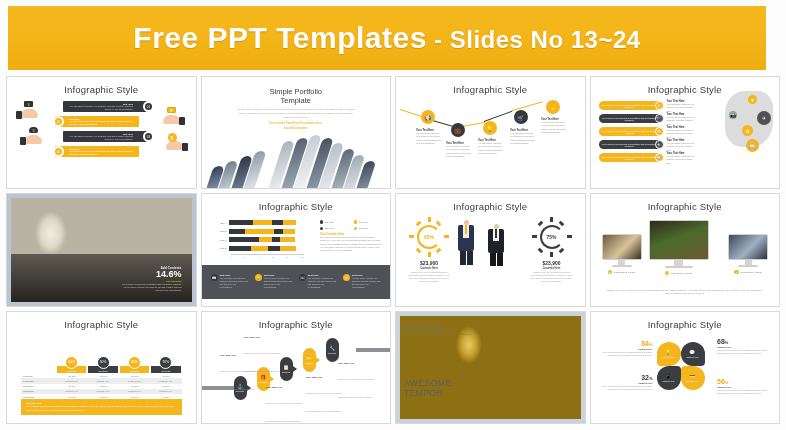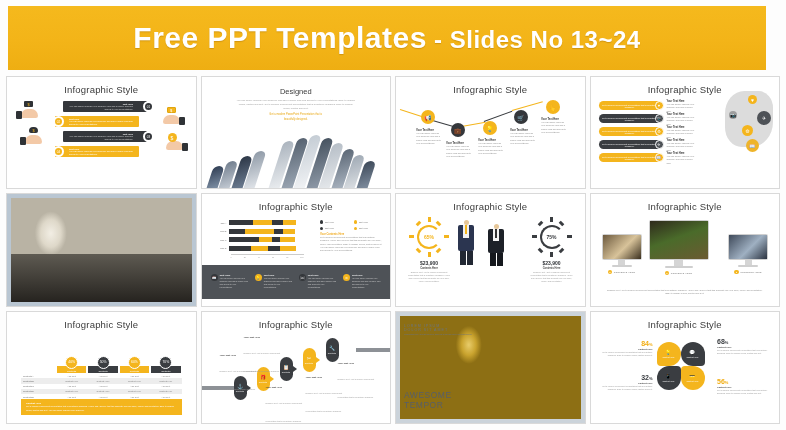--- a/index.html
+++ b/index.html
@@ -154,21 +154,21 @@
   .photo-gold{position:absolute;inset:4px;background:
      radial-gradient(ellipse 13px 19px at 38% 28%,#e8cc6a 0%,#c9a32e 55%,#8d6f14 100%),
      radial-gradient(ellipse 13px 19px at 72% 30%,#e9cd6d 0%,#c8a22d 55%,#8b6d13 100%),
      radial-gradient(ellipse 15px 21px at 55% 48%,#f0d87f 0%,#cda72f 55%,#8e7015 100%),
      radial-gradient(ellipse 34px 11px at 55% 72%,#6a5434 0%,#4a3a22 70%,#3a2d1a 100%),
      linear-gradient(180deg,#c9d2d9 0%,#bcc7d0 70%,#b3bfc9 100%);}
   .s11 .lor{position:absolute;left:8px;top:12px;color:#6b7480;}
   .s11 .lor .l1{font-size:3.6px;letter-spacing:1px;}
   .s11 .lor .l2{font-size:3.6px;letter-spacing:1px;}
   .s11 .lor .l3{font-size:1.9px;line-height:1.7;margin-top:1.5px;}
-  .s11 .aw{position:absolute;left:8px;bottom:12px;color:#585f68;font-size:8.5px;line-height:1.25;letter-spacing:.5px;}
+  .s11 .aw{position:absolute;left:8px;bottom:24px;color:#585f68;font-size:8.5px;line-height:1.25;letter-spacing:.5px;}
 
   
   .s12 .pw{position:absolute;width:24px;height:24px;display:flex;align-items:center;justify-content:center;
            color:#fff;flex-direction:column;gap:.5px;}
   .s12 .pw .pi{font-size:5px;}
   .s12 .pw .pl{font-size:2px;}
   .s12 .pct{position:absolute;width:54px;}
   .s12 .pct .pv{font-size:7px;font-weight:bold;line-height:1;}
   .s12 .pct .pv i{font-size:4px;font-style:normal;}
   .s12 .pct .ph{font-size:2.3px;font-weight:bold;color:#444;margin-top:1px;}
@@ -220,21 +220,22 @@
       <div class="num" style="left:136px;top:54px;background:#34373b;">03</div>
       <div class="bar yl" style="left:48px;top:69px;width:84px;padding:2px 4px 0 14px;">
         <div style="font-size:2.3px;color:#fff;font-weight:bold;">Text Here</div>
         <div class="tt" style="color:#fff;">You can simply impress your audience and add a unique zing and appeal to your Presentations.</div>
       </div>
       <div class="num" style="left:46px;top:69px;background:#f4b51d;">04</div>
     </div>
 
     <div class="slide s2">
       <div style="padding-top:10px;">
-        <div class="t3">Designed</div>
+        <div class="t1">Simple Portfolio</div>
+        <div class="t3">Template</div>
         <div class="sub" style="margin-top:3px;">You can simply impress your audience and add a unique zing and appeal to your Presentations. Easy to change colors, photos and Text. Get a modern PowerPoint Presentation that is beautifully designed. Easy to change colors, photos and Text.</div>
         <div class="acc" style="margin-top:2px;">Get a modern PowerPoint Presentation that is</div>
         <div class="acc">beautifully designed.</div>
       </div>
       <div class="strips">
         <div class="strip" style="height:22px;background:linear-gradient(160deg,#2e3c52,#7d8ea3);"></div>
         <div class="strip" style="height:27px;background:linear-gradient(160deg,#6f7c8c,#c2c9d2);"></div>
         <div class="strip" style="height:32px;background:linear-gradient(160deg,#2b3545,#6b7b90);"></div>
         <div class="strip" style="height:37px;background:linear-gradient(160deg,#8e99a6,#dfe3e8);"></div>
         <div class="strip" style="height:42px;background:linear-gradient(160deg,#3a4characters5,#7a8798);"></div>
@@ -338,20 +339,26 @@
       <div style="position:absolute;left:76px;top:75px;width:30px;">
         <div class="lbl">Your Text Here</div>
         <div class="tt">You can simply impress your audience and add a unique zing.</div>
       </div>
     </div>
 
     <div class="slide s5">
       <div class="photo-egg">
         <div class="glass"></div>
       </div>
+      <div class="stat" style="right:14px;bottom:14px;text-align:right;">
+        <div class="sl">Add Contents</div>
+        <div class="sv">14.6%</div>
+        <div class="sn">Add Contents</div>
+        <div class="sd">Get a modern PowerPoint Presentation that is beautifully designed. You can simply impress your audience and add a unique zing and appeal to your Presentations.</div>
+      </div>
     </div>
 
     <div class="slide s6">
       <div class="s-title">Infographic Style</div>
       <div class="bwrap">
         <div class="brow">
           <div class="bname">Task A</div>
           <div class="btrack">
             <div class="sg" style="width:32%;background:#34373b;"></div>
             <div class="sg" style="width:26%;background:#f4b51d;"></div>

